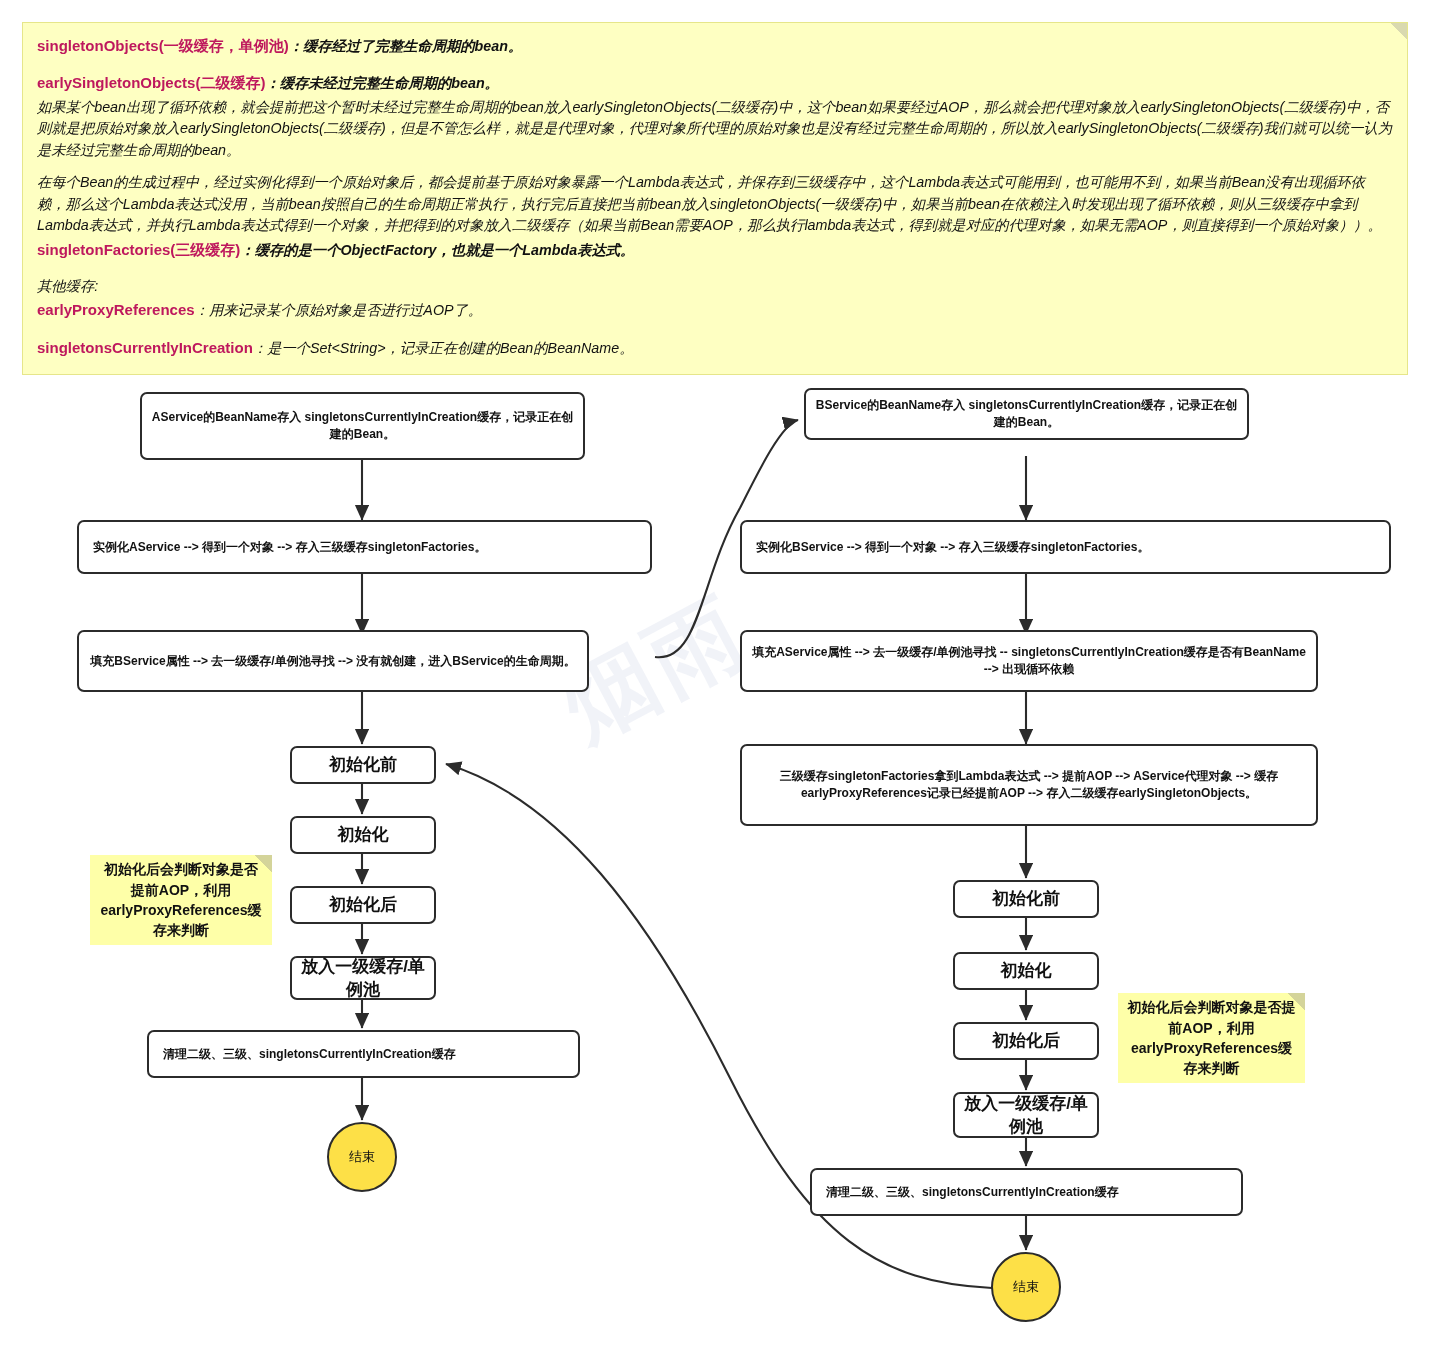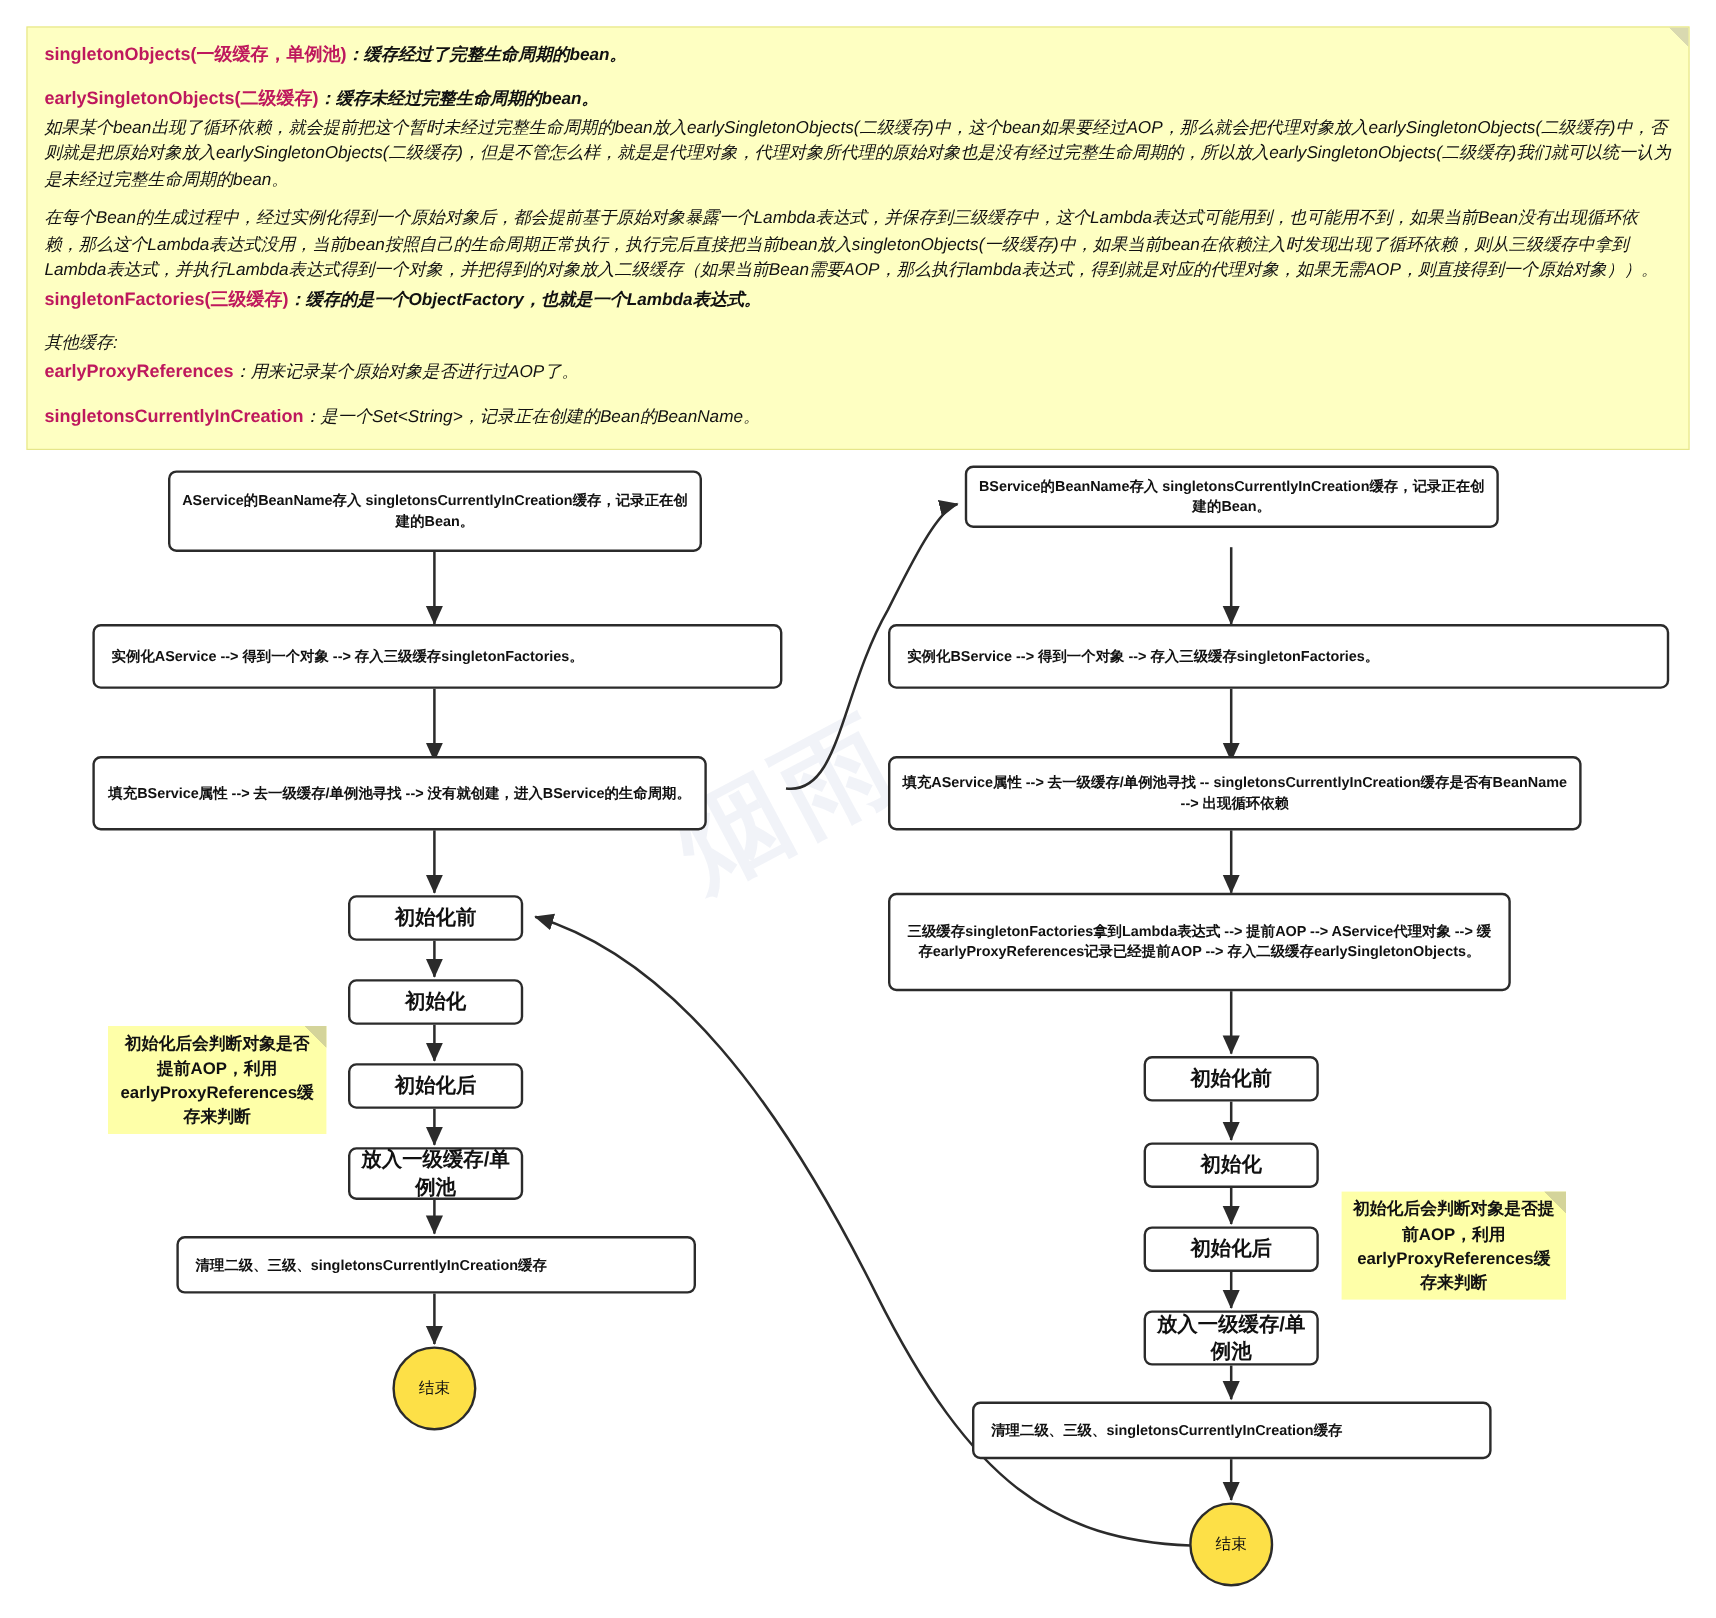--- a/index.html
+++ b/index.html
@@ -164,21 +164,21 @@
       <span class="fold2"></span>
       <span>初始化后会判断对象是否提前AOP，利用earlyProxyReferences缓存来判断</span>
     </div>
 
     <div class="node f16" style="left:804px;top:10px;width:445px;height:52px;">BService的BeanName存入 singletonsCurrentlyInCreation缓存，记录正在创建的Bean。</div>
 
     <div class="node f16 left-al" style="left:740px;top:142px;width:651px;height:54px;padding-left:14px;">实例化BService --&gt; 得到一个对象 --&gt; 存入三级缓存singletonFactories。</div>
 
     <div class="node f16" style="left:740px;top:252px;width:578px;height:62px;">填充AService属性 --&gt; 去一级缓存/单例池寻找 -- singletonsCurrentlyInCreation缓存是否有BeanName --&gt; 出现循环依赖</div>
 
-    <div class="node f16" style="left:740px;top:366px;width:519px;height:82px;">三级缓存singletonFactories拿到Lambda表达式 --&gt; 提前AOP --&gt; AService代理对象 --&gt; 缓存earlyProxyReferences记录已经提前AOP --&gt; 存入二级缓存earlySingletonObjects。</div>
+    <div class="node f16" style="left:740px;top:366px;width:578px;height:82px;">三级缓存singletonFactories拿到Lambda表达式 --&gt; 提前AOP --&gt; AService代理对象 --&gt; 缓存earlyProxyReferences记录已经提前AOP --&gt; 存入二级缓存earlySingletonObjects。</div>
 
     <div class="node f17" style="left:953px;top:502px;width:146px;height:38px;">初始化前</div>
 
     <div class="node f17" style="left:953px;top:574px;width:146px;height:38px;">初始化</div>
 
     <div class="node f17" style="left:953px;top:644px;width:146px;height:38px;">初始化后</div>
 
     <div class="node f17" style="left:953px;top:714px;width:146px;height:46px;">放入一级缓存/单例池</div>
 
     <div class="node f16 left-al" style="left:810px;top:790px;width:433px;height:48px;padding-left:14px;">清理二级、三级、singletonsCurrentlyInCreation缓存</div>

